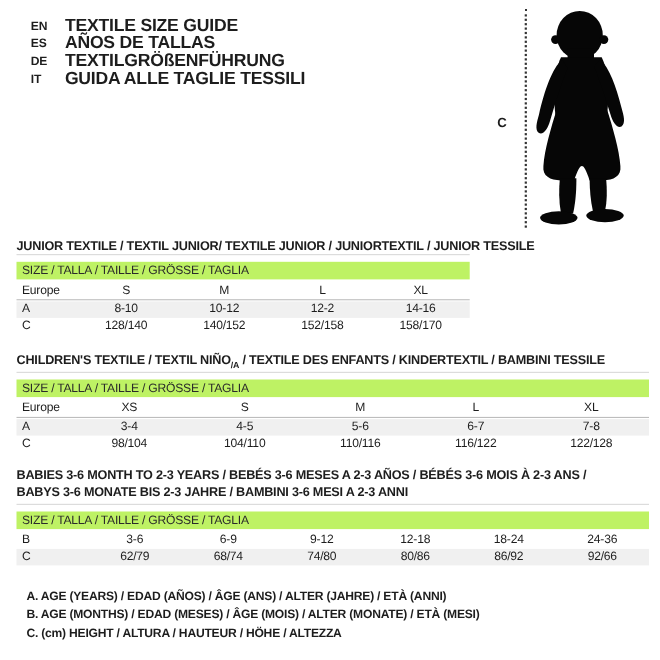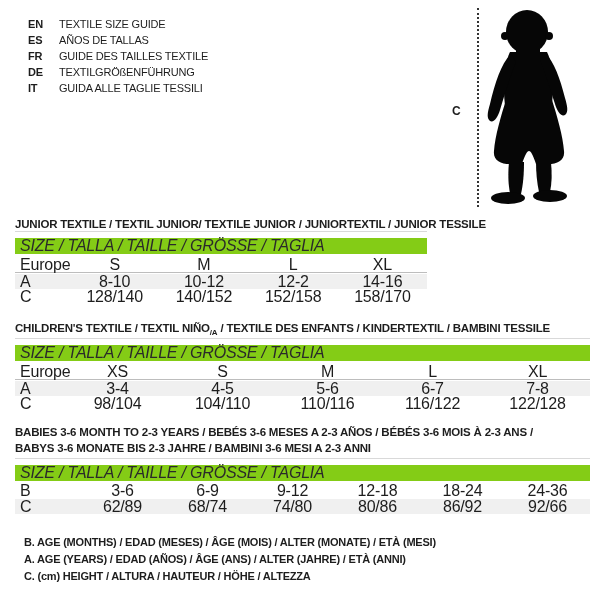--- a/index.html
+++ b/index.html
@@ -7,36 +7,36 @@
     width:600px;height:600px;background:#ffffff;
     font-family:"Liberation Sans", sans-serif;
     color:#1d1d1d;position:relative;overflow:hidden;
     -webkit-font-smoothing:antialiased;
   }
   .abs{position:absolute;}
   
   .lang-list{left:28px;top:16px;}
   .lang-row{display:flex;height:16px;line-height:16px;}
   .lang-code{width:31px;font-weight:bold;font-size:11px;letter-spacing:-0.2px;}
-  .lang-title{font-weight:normal;font-size:11px;letter-spacing:-0.2px;}
+  .lang-title{font-weight:bold;font-size:16px;letter-spacing:-0.2px;}
   
   .fig-line{left:477px;top:8px;height:199px;border-left:2px dotted #333;}
   .fig-label{left:452px;top:104px;font-weight:bold;font-size:12px;}
   .fig-svg{left:480px;top:8px;}
   
   .ttitle{left:15px;font-weight:bold;font-size:11.5px;letter-spacing:-0.2px;line-height:16px;white-space:nowrap;}
   
   .table{left:15px;}
   .t1{width:412px;top:231px;height:74px;}
   .t2{width:575px;top:338px;height:74px;}
   .t3{width:575px;top:458px;height:58px;}
   .tline{position:absolute;left:0;right:0;top:0;border-top:1px solid #d9d9d9;}
   .size-bar{position:absolute;left:0;right:0;top:7px;height:16px;line-height:16px;
-    background:#84cc16;font-size:16px;padding-left:5px;box-sizing:border-box;color:#2a2a2a;letter-spacing:-0.2px;font-style:italic;}
-  .trow{position:absolute;left:0;right:0;display:flex;font-size:16px;letter-spacing:-0.2px;}
+    background:#bef264;font-size:11px;padding-left:5px;box-sizing:border-box;color:#2a2a2a;letter-spacing:-0.2px;}
+  .trow{position:absolute;left:0;right:0;display:flex;font-size:11px;letter-spacing:-0.2px;}
   .r1{top:25px;height:17px;line-height:17px;border-bottom:1px solid #bdbdbd;box-sizing:border-box;}
   .r2{top:43px;height:15px;line-height:15px;background:#f0f0f0;}
   .r3{top:58px;height:15px;line-height:15px;}
   .t3 .r1{border-bottom:none;height:16px;line-height:16px;background:#ffffff;}
   .t3 .r2{top:41px;}
   .rlabel{padding-left:5px;box-sizing:border-box;}
   .t1 .rlabel{width:55px;}
   .t2 .rlabel{width:50px;}
   .t3 .rlabel{width:65px;}
   .cell{flex:1;text-align:center;}
@@ -52,24 +52,20 @@
 <div style="width:548px;height:600px;position:relative;border-radius:15px;">
 
   <div class="lang-list abs">
     <div class="lang-row">
       <span class="lang-code">EN</span>
       <span class="lang-title">TEXTILE SIZE GUIDE</span>
     </div>
     <div class="lang-row">
       <span class="lang-code">ES</span>
       <span class="lang-title">AÑOS DE TALLAS</span>
-    </div>
-    <div class="lang-row">
-      <span class="lang-code">FR</span>
-      <span class="lang-title">GUIDE DES TAILLES TEXTILE</span>
     </div>
     <div class="lang-row">
       <span class="lang-code">DE</span>
       <span class="lang-title">TEXTILGRÖßENFÜHRUNG</span>
     </div>
     <div class="lang-row">
       <span class="lang-code">IT</span>
       <span class="lang-title">GUIDA ALLE TAGLIE TESSILI</span>
     </div>
   </div>
@@ -159,28 +155,28 @@
       <span class="rlabel">B</span>
       <span class="cell">3-6</span>
       <span class="cell">6-9</span>
       <span class="cell">9-12</span>
       <span class="cell">12-18</span>
       <span class="cell">18-24</span>
       <span class="cell">24-36</span>
     </div>
     <div class="trow r2">
       <span class="rlabel">C</span>
-      <span class="cell">62/89</span>
+      <span class="cell">62/79</span>
       <span class="cell">68/74</span>
       <span class="cell">74/80</span>
       <span class="cell">80/86</span>
       <span class="cell">86/92</span>
       <span class="cell">92/66</span>
     </div>
   </div>
 
   <div class="legend abs">
+    <div class="legend-line">A. AGE (YEARS) / EDAD (AÑOS) / ÂGE (ANS) / ALTER (JAHRE) / ETÀ (ANNI)</div>
     <div class="legend-line">B. AGE (MONTHS) / EDAD (MESES) / ÂGE (MOIS) / ALTER (MONATE) / ETÀ (MESI)</div>
-    <div class="legend-line">A. AGE (YEARS) / EDAD (AÑOS) / ÂGE (ANS) / ALTER (JAHRE) / ETÀ (ANNI)</div>
     <div class="legend-line">C. (cm) HEIGHT / ALTURA / HAUTEUR / HÖHE / ALTEZZA</div>
   </div>
 
 </div>
 
 </body></html>

